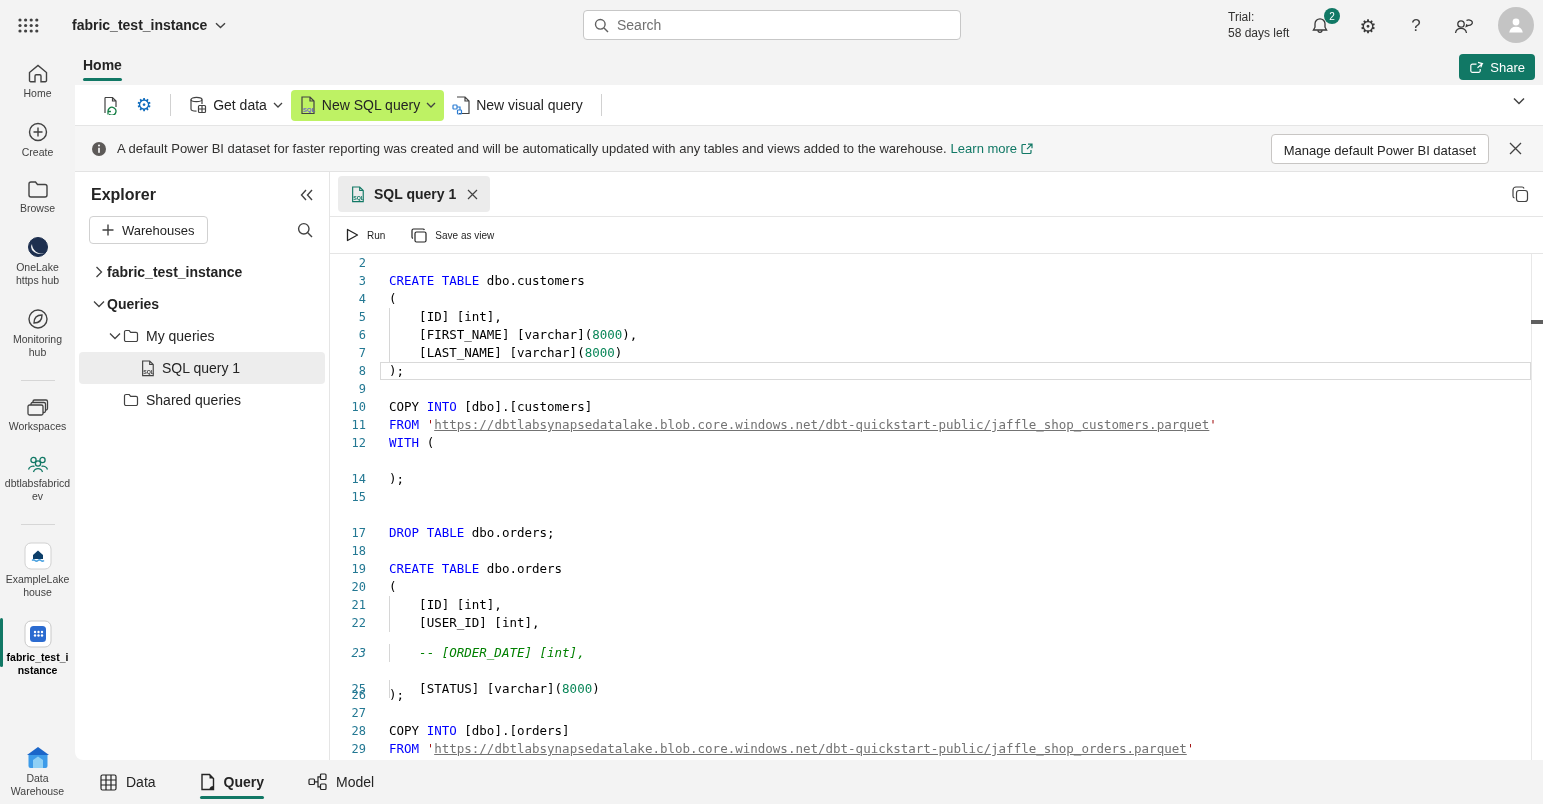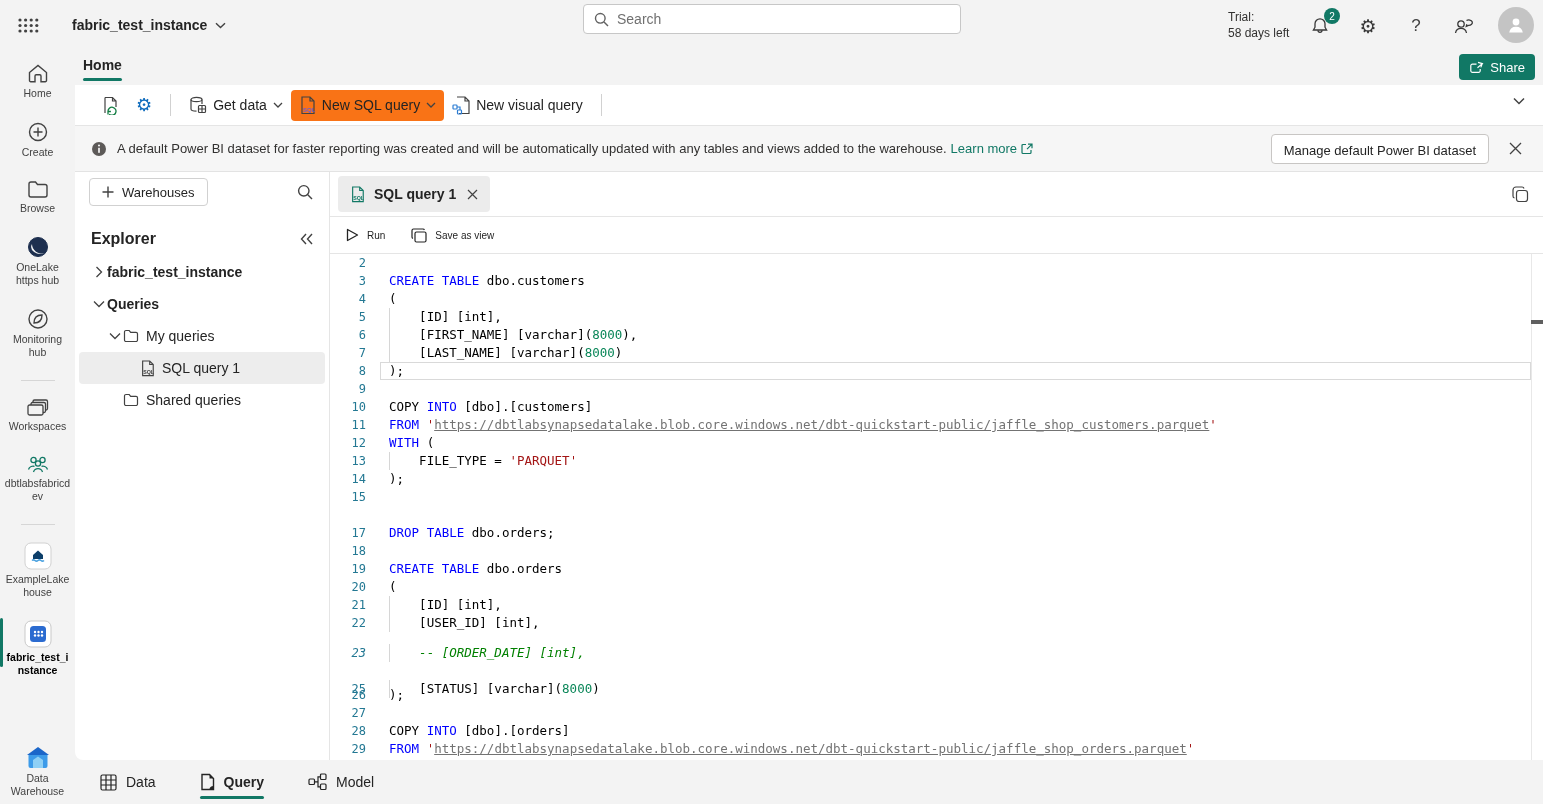--- a/index.html
+++ b/index.html
@@ -6,21 +6,21 @@
   html,body { width:1543px; height:804px; overflow:hidden; }
   body { font-family:"Liberation Sans", sans-serif; background:#f3f3f3; color:#242424; position:relative; }
   svg { display:block; }
   .ico { display:inline-flex; align-items:center; justify-content:center; flex:0 0 auto; }
 
   
   #topbar { position:absolute; left:0; top:0; width:1543px; height:50px; background:#f3f3f3; display:flex; align-items:center; }
   #waffle { width:44px; height:50px; display:flex; align-items:center; justify-content:center; cursor:pointer; margin-left:6px; }
   #waffle svg circle { fill:#424242; }
   #ws-picker { display:flex; align-items:center; gap:8px; margin-left:22px; font-size:14px; font-weight:600; color:#242424; cursor:pointer; }
-  #search-wrap { position:absolute; left:583px; top:4px; width:378px; height:30px; background:#fff; border:1px solid #c7c7c7; border-radius:4px; display:flex; align-items:center; padding:0 10px; gap:8px; }
+  #search-wrap { position:absolute; left:583px; top:10px; width:378px; height:30px; background:#fff; border:1px solid #c7c7c7; border-radius:4px; display:flex; align-items:center; padding:0 10px; gap:8px; }
   #search-input { border:none; outline:none; flex:1; font-size:14px; font-family:"Liberation Sans",sans-serif; color:#242424; background:transparent; }
   #search-input::placeholder { color:#707070; }
   #trial { position:absolute; left:1228px; top:9px; font-size:12px; color:#323130; line-height:16px; }
   .top-icon { position:absolute; top:12px; width:28px; height:28px; color:#383838; display:flex; align-items:center; justify-content:center; cursor:pointer; }
   #bell { left:1306px; }
   #badge { position:absolute; top:-4px; right:-6px; min-width:16px; height:16px; border-radius:8px; background:#117865; color:#fff; font-size:10px; display:flex; align-items:center; justify-content:center; padding:0 3px; }
   #gear-top { left:1354px; font-size:19px; }
   #help { left:1402px; font-size:17px; color:#424242; }
   #feedback { left:1450px; }
   #avatar { position:absolute; left:1498px; top:7px; width:36px; height:36px; border-radius:50%; background:#c4c4c4; display:flex; align-items:center; justify-content:center; cursor:pointer; }
@@ -28,21 +28,21 @@
   
   #home-row { position:absolute; left:75px; top:50px; width:1468px; height:35px; }
   #home-tab { position:absolute; left:8px; top:3px; padding:4px 0; font-size:14px; font-weight:700; color:#242424; cursor:pointer; }
   #home-tab::after { content:""; position:absolute; left:0; right:0; bottom:-4px; height:3px; border-radius:2px; background:#117865; }
   #share-btn { position:absolute; right:8px; top:4px; height:26px; background:#117865; color:#fff; border:none; border-radius:4px; font-size:13px; font-family:"Liberation Sans",sans-serif; display:flex; align-items:center; gap:6px; padding:0 10px; cursor:pointer; }
 
   
   #cmdbar { position:absolute; left:75px; top:85px; width:1468px; height:41px; background:#fff; border-bottom:1px solid #e5e5e5; display:flex; align-items:center; padding-left:18px; }
   .cmd-item { display:flex; align-items:center; gap:6px; font-size:14px; color:#242424; cursor:pointer; padding:6px 8px; border-radius:4px; }
   .cmd-sep { width:1px; height:22px; background:#d1d1d1; margin:0 10px; }
-  #new-sql-btn { background:#f97316; }
+  #new-sql-btn { background:#bef264; }
   #cmdbar-chevron { position:absolute; right:18px; top:12px; color:#424242; cursor:pointer; }
 
   
   #banner { position:absolute; left:75px; top:126px; width:1468px; height:46px; background:#f6f6f6; border-bottom:1px solid #e3e3e3; display:flex; align-items:center; padding:0 16px; font-size:13px; color:#323130; }
   #banner-text { margin-left:10px; }
   #learn-more { color:#117865; margin-left:4px; display:inline-flex; align-items:center; gap:4px; cursor:pointer; }
   #manage-btn { margin-left:auto; height:30px; background:#fff; border:1px solid #c8c6c4; border-radius:4px; font-size:13px; font-family:"Liberation Sans",sans-serif; padding:8px 12px; color:#242424; cursor:pointer; }
   #banner-close { margin-left:14px; color:#424242; cursor:pointer; width:24px; height:24px; display:flex; align-items:center; justify-content:center; }
 
   
@@ -370,41 +370,41 @@
           <path d="M8 14 L13 10.5 L18 14 V22 H8 Z" fill="#8fd0f5"></path>
         </svg>
       </span>
       <span class="lbl">Data Warehouse</span>
     </div>
   </div>
 
 <div id="content">
 
   <div id="explorer">
+    <div id="explorer-head">
+      <span id="explorer-title">Explorer</span>
+      <span id="collapse" class="ico">
+        <svg width="13" height="12" viewBox="0 0 13 12" fill="none" stroke="#424242" stroke-width="1.4">
+            <path d="M6 1 L1.5 6 L6 11 M12 1 L7.5 6 L12 11"></path>
+          </svg>
+      </span>
+    </div>
     <div id="wh-row">
       <button id="wh-btn">
         <span class="ico">
           <svg width="12" height="12" viewBox="0 0 12 12" stroke="#424242" stroke-width="1.4">
               <path d="M6 0.5 V11.5 M0.5 6 H11.5"></path>
             </svg>
         </span>
         <span>Warehouses</span>
       </button>
       <span class="ico">
         <svg width="16" height="16" viewBox="0 0 16 16" fill="none" stroke="#424242" stroke-width="1.4">
             <circle cx="6.8" cy="6.8" r="5.2"></circle>
             <path d="M10.8 10.8 L15 15"></path>
-          </svg>
-      </span>
-    </div>
-    <div id="explorer-head">
-      <span id="explorer-title">Explorer</span>
-      <span id="collapse" class="ico">
-        <svg width="13" height="12" viewBox="0 0 13 12" fill="none" stroke="#424242" stroke-width="1.4">
-            <path d="M6 1 L1.5 6 L6 11 M12 1 L7.5 6 L12 11"></path>
           </svg>
       </span>
     </div>
     <div id="tree">
         <div class="tree-row strong" style="padding-left: 12px;">
           <span class="slot">
             <svg width="8" height="12" viewBox="0 0 8 12" fill="none" stroke="#424242" stroke-width="1.3">
               <path d="M1.5 1 L6.5 6 L1.5 11"></path>
             </svg>
           </span>
@@ -540,25 +540,20 @@
           <span class="ct"><span class="tok-p">COPY </span><span class="tok-k">INTO</span><span class="tok-p"> [dbo].[customers]</span></span>
         </div>
         <div class="cl" style="top: 162px;">
           <span class="ln">11</span>
           <span class="ct"><span class="tok-k">FROM</span><span class="tok-p"> </span><span class="tok-s">'</span><span class="tok-u">https://dbtlabsynapsedatalake.blob.core.windows.net/dbt-quickstart-public/jaffle_shop_customers.parquet</span><span class="tok-s">'</span></span>
         </div>
         <div class="cl" style="top: 180px;">
           <span class="ln">12</span>
           <span class="ct"><span class="tok-k">WITH</span><span class="tok-p"> (</span></span>
         </div>
-        <div class="cl" style="top: 198px;">
-          <span class="ln">13</span>
-          <span class="guide"></span>
-          <span class="ct"><span class="tok-p">    FILE_TYPE = </span><span class="tok-s">'PARQUET'</span></span>
-        </div>
         <div class="cl" style="top: 216px;">
           <span class="ln">14</span>
           <span class="ct"><span class="tok-p">);</span></span>
         </div>
         <div class="cl" style="top: 234px;">
           <span class="ln">15</span>
           <span class="ct"></span>
         </div>
         <div class="cl" style="top: 270px;">
           <span class="ln">17</span>

